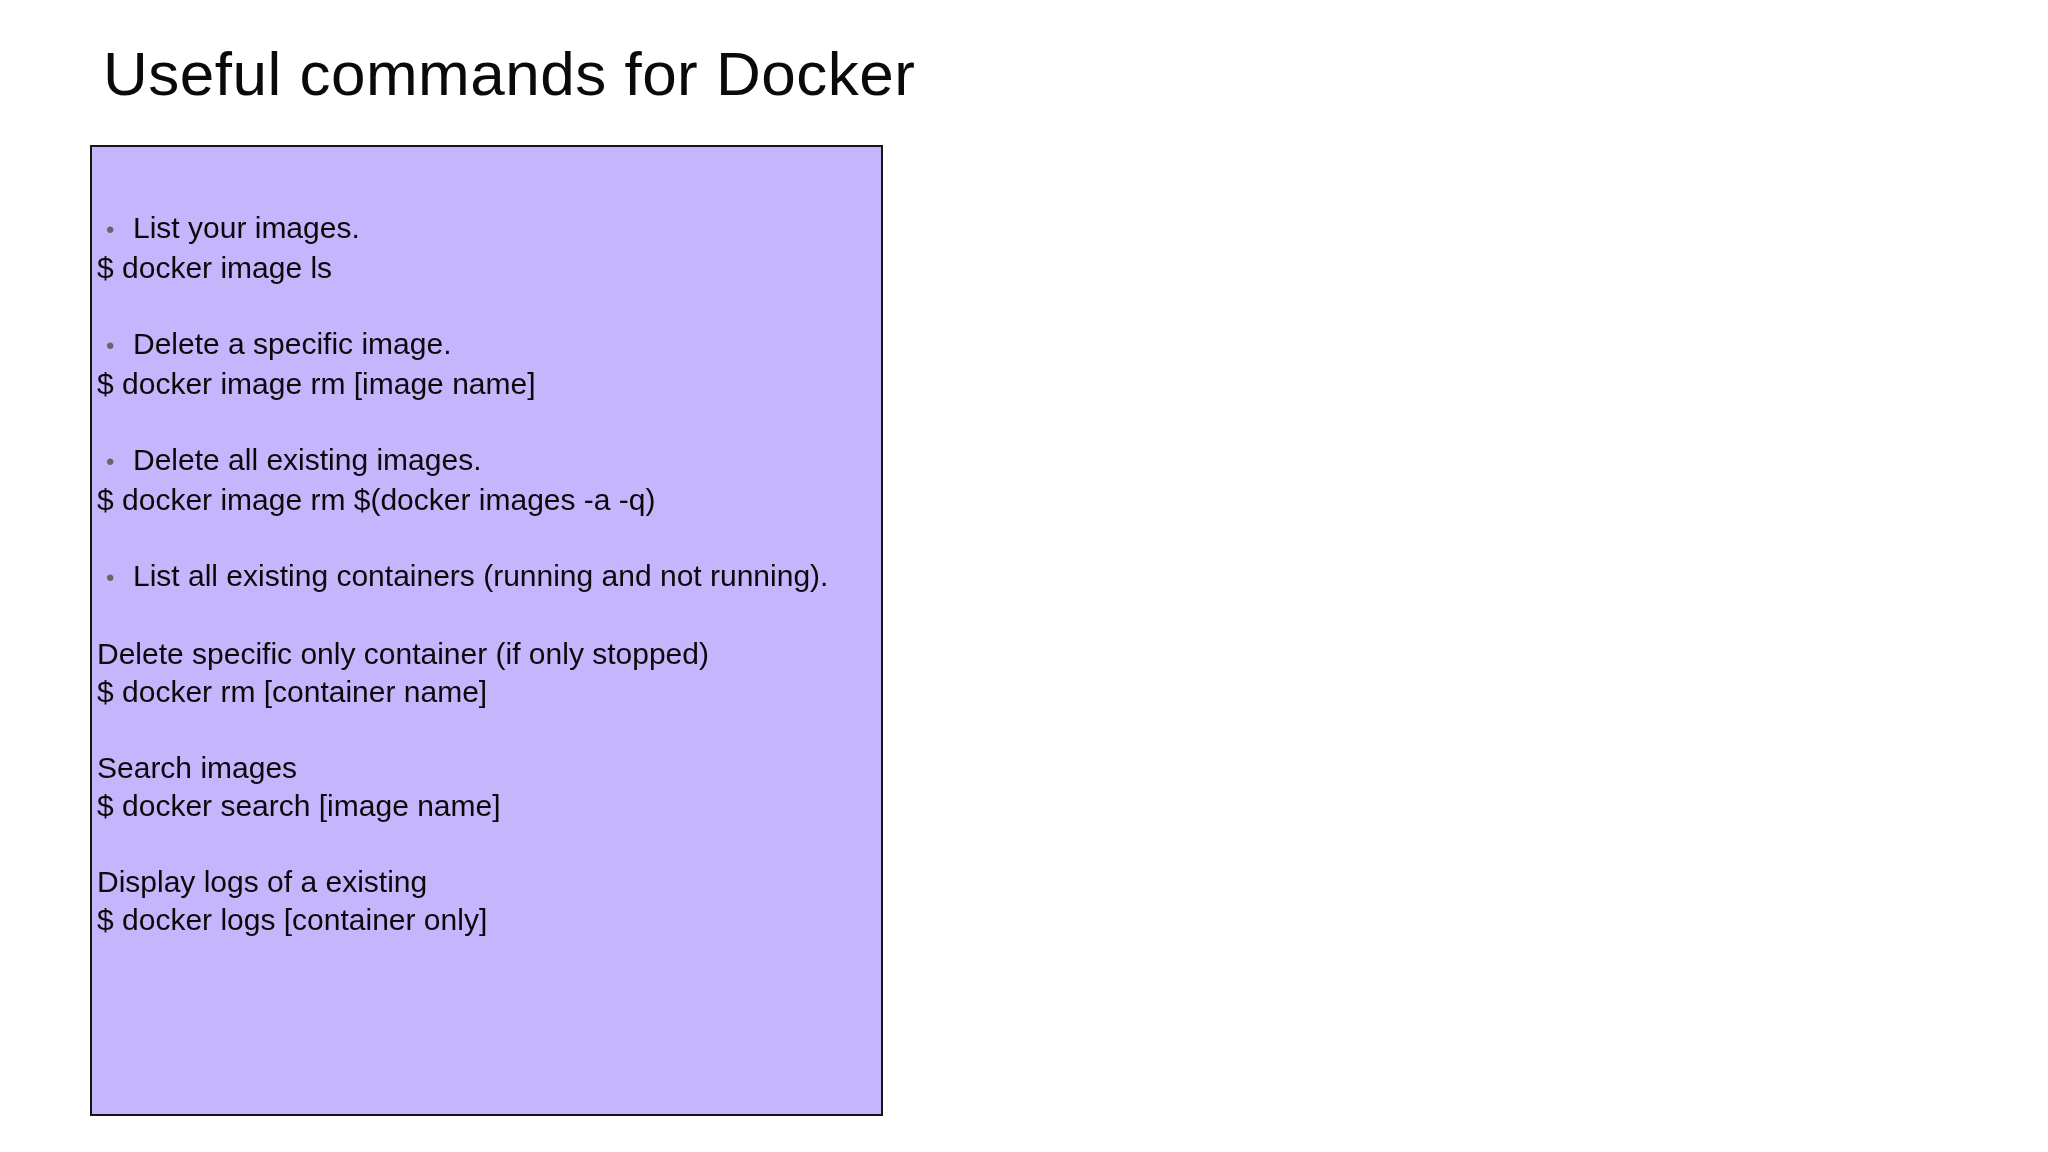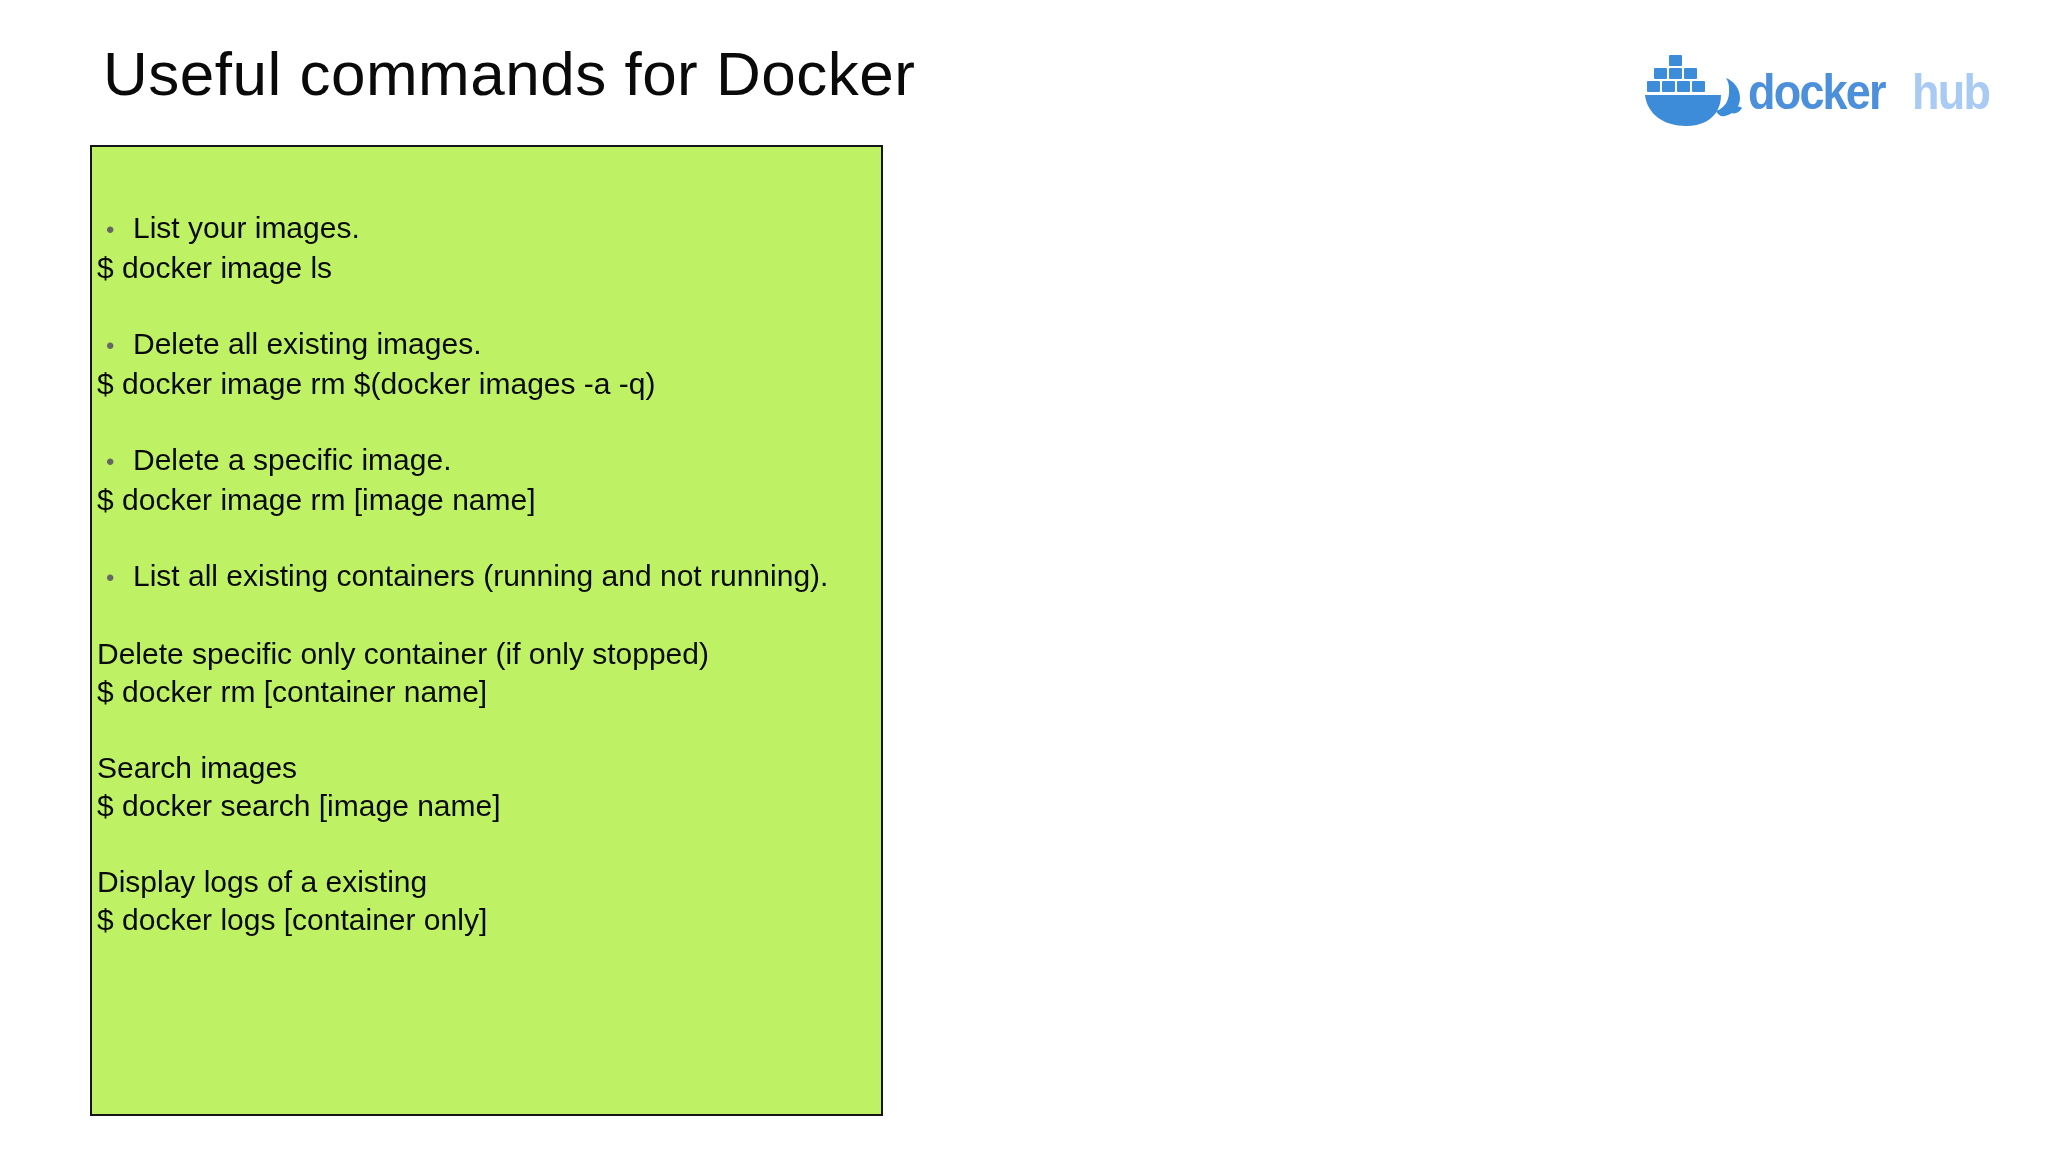--- a/index.html
+++ b/index.html
@@ -57,21 +57,21 @@
   
   .commands-box {
     position: absolute;
     left: 90px;
     top: 145px;
     width: 793px;
     height: 971px;
     border: 2px solid #151515;
     box-sizing: border-box;
     padding: 62px 8px 0 5px;
-    background: #bef264;
+    background: #c4b5fd;
   }
   .group { margin: 0 0 38px 0; }
   .group:last-child { margin-bottom: 0; }
   .desc-line, .cmd-line {
     font-size: 30px;
     line-height: 38px;
     white-space: pre;
     color: #0a0a0a;
   }
   .bullet {
@@ -82,54 +82,33 @@
     font-size: 24px;
   }
 </style>
 </head>
 <body>
 
 <div class="slide" style="background: rgb(255, 255, 255); border-radius: 21px;">
 
   <h1 class="title">Useful commands for Docker</h1>
 
-  <div class="logo">
-    <span class="whale" style="color: rgb(61, 140, 217);">
-      <svg viewBox="0 0 98 72" xmlns="http://www.w3.org/2000/svg" aria-hidden="true">
-        <g fill="currentColor">
-          <rect x="24" y="0" width="13" height="11" rx="1"></rect>
-          <rect x="9" y="13" width="13" height="11" rx="1"></rect>
-          <rect x="24" y="13" width="13" height="11" rx="1"></rect>
-          <rect x="39" y="13" width="13" height="11" rx="1"></rect>
-          <rect x="2" y="26" width="13" height="11" rx="1"></rect>
-          <rect x="17" y="26" width="13" height="11" rx="1"></rect>
-          <rect x="32" y="26" width="13" height="11" rx="1"></rect>
-          <rect x="47" y="26" width="13" height="11" rx="1"></rect>
-          <path d="M0,40 H76 C76,45 75,50 73,54 C68,65 56,71 41,71 C19,71 2,59 0,40 Z"></path>
-          <path d="M71,56 C80,53 85,45 84,33 C84,29 83,26 81,23 C89,26 95,34 95,43 C95,52 89,59 80,61 C76,62 73,60 71,56 Z"></path>
-          <path d="M84,57 C89,60 94,58 97,53 C93,50 87,52 84,57 Z"></path>
-        </g>
-      </svg>
-    </span>
-    <span class="word docker-word" style="color: rgb(76, 144, 220);">docker</span>
-    <span class="word hub-word" style="color: rgb(169, 202, 242);">hub</span>
-  </div>
 
   <div class="commands-box" id="commands-box">
       <div class="group">
         <div class="desc-line bulleted"><span class="bullet" style="color: rgb(102, 102, 102);">•</span><span>List your images.</span></div>
         <div class="cmd-line">$ docker image ls</div>
       </div>
       <div class="group">
+        <div class="desc-line bulleted"><span class="bullet" style="color: rgb(102, 102, 102);">•</span><span>Delete a specific image.</span></div>
+        <div class="cmd-line">$ docker image rm [image name]</div>
+      </div>
+      <div class="group">
         <div class="desc-line bulleted"><span class="bullet" style="color: rgb(102, 102, 102);">•</span><span>Delete all existing images.</span></div>
         <div class="cmd-line">$ docker image rm $(docker images -a -q)</div>
-      </div>
-      <div class="group">
-        <div class="desc-line bulleted"><span class="bullet" style="color: rgb(102, 102, 102);">•</span><span>Delete a specific image.</span></div>
-        <div class="cmd-line">$ docker image rm [image name]</div>
       </div>
       <div class="group">
         <div class="desc-line bulleted"><span class="bullet" style="color: rgb(102, 102, 102);">•</span><span>List all existing containers (running and not running).</span></div>
       </div>
       <div class="group">
         <div class="desc-line"><span>Delete specific only container (if only stopped)</span></div>
         <div class="cmd-line">$ docker rm [container name]</div>
       </div>
       <div class="group">
         <div class="desc-line"><span>Search images</span></div>

